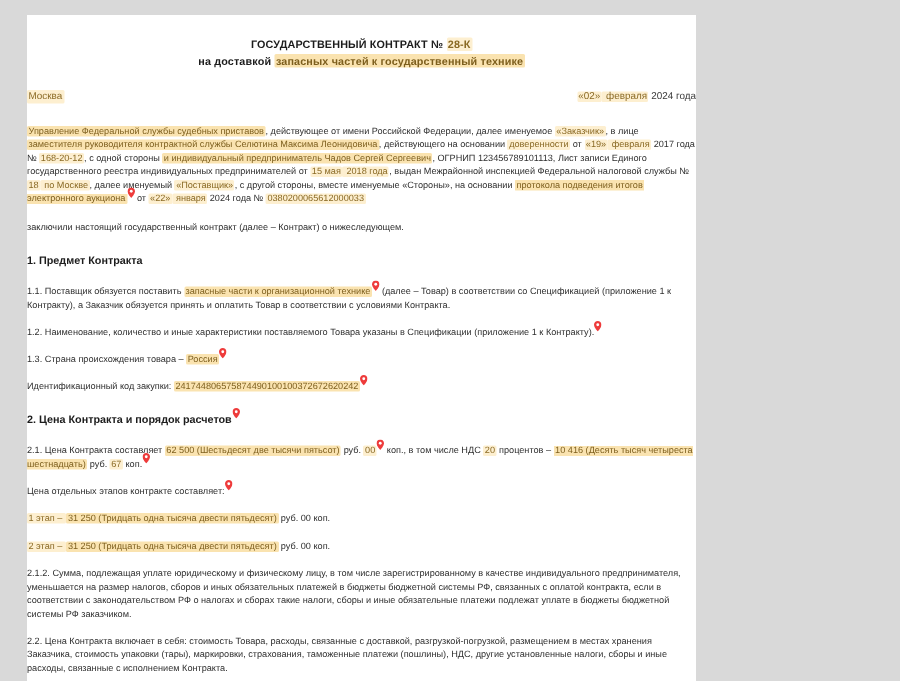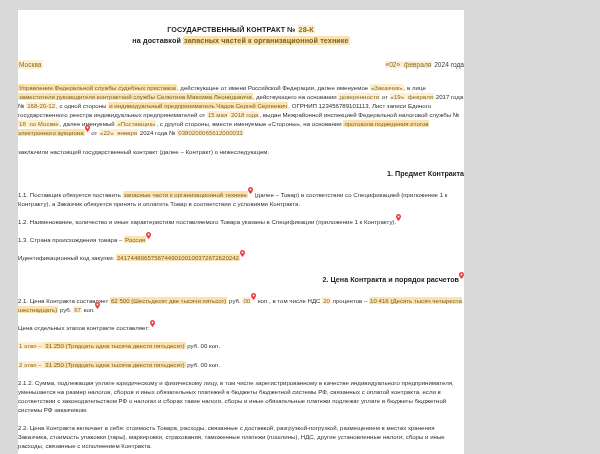--- a/index.html
+++ b/index.html
@@ -66,21 +66,20 @@
     text-align: left;
   }
   h2.section {
     font-size: 7.2px;
     font-weight: bold;
     color: #1c1c1c;
     margin: 13px 0 11px 0;
     line-height: 10px;
     position: relative;
     display: block;
-    text-align: right;
   }
   .pin {
     display: inline-block;
     position: relative;
     width: 5px;
     height: 7px;
     vertical-align: top;
     margin-left: 0px;
     top: -3px;
   }
@@ -90,21 +89,21 @@
 <body>
 
 <div class="page">
   <div class="doc">
 
     <div class="title-block">
       <div class="title-line">
         <span>ГОСУДАРСТВЕННЫЙ КОНТРАКТ № </span><span class="hl">28-К</span>
       </div>
       <div class="title-line">
-        <span>на доставкой </span><span class="hl-strong">запасных частей к организационной технике</span>
+        <span>на доставкой </span><span class="hl-strong">запасных частей к государственный технике</span>
       </div>
     </div>
 
     <div class="cityrow">
       <span class="hl">Москва</span>
       <span><span class="hl">«02»</span><span class="hl"> февраля</span><span> 2024 года</span></span>
     </div>
 
     <p class="para"><span class="hl-strong">Управление Федеральной службы судебных приставов</span><span>, действующее от имени Российской Федерации, далее именуемое </span><span class="hl">«Заказчик»</span><span>, в лице </span><span class="hl-strong">заместителя руководителя контрактной службы Селютина Максима Леонидовича</span><span>, действующего на основании </span><span class="hl">доверенности</span><span> от </span><span class="hl">«19»</span><span class="hl"> февраля</span><span> 2017 года № </span><span class="hl">168-20-12</span><span>, с одной стороны</span>
       <span class="hl-strong">и индивидуальный предприниматель Чадов Сергей Сергеевич</span><span>, ОГРНИП 123456789101113, Лист записи Единого государственного реестра индивидуальных предпринимателей от </span><span class="hl">15 мая</span><span class="hl"> 2018 года</span><span>, выдан Межрайонной инспекцией Федеральной налоговой службы № </span><span class="hl">18</span><span class="hl"> по Москве</span><span>, далее именуемый </span><span class="hl">«Поставщик»</span><span>, с другой стороны, вместе именуемые «Стороны», на основании </span><span class="hl-strong">протокола подведения итогов электронного аукциона</span><span class="pin"><svg width="5" height="7" viewBox="0 0 10 14">

